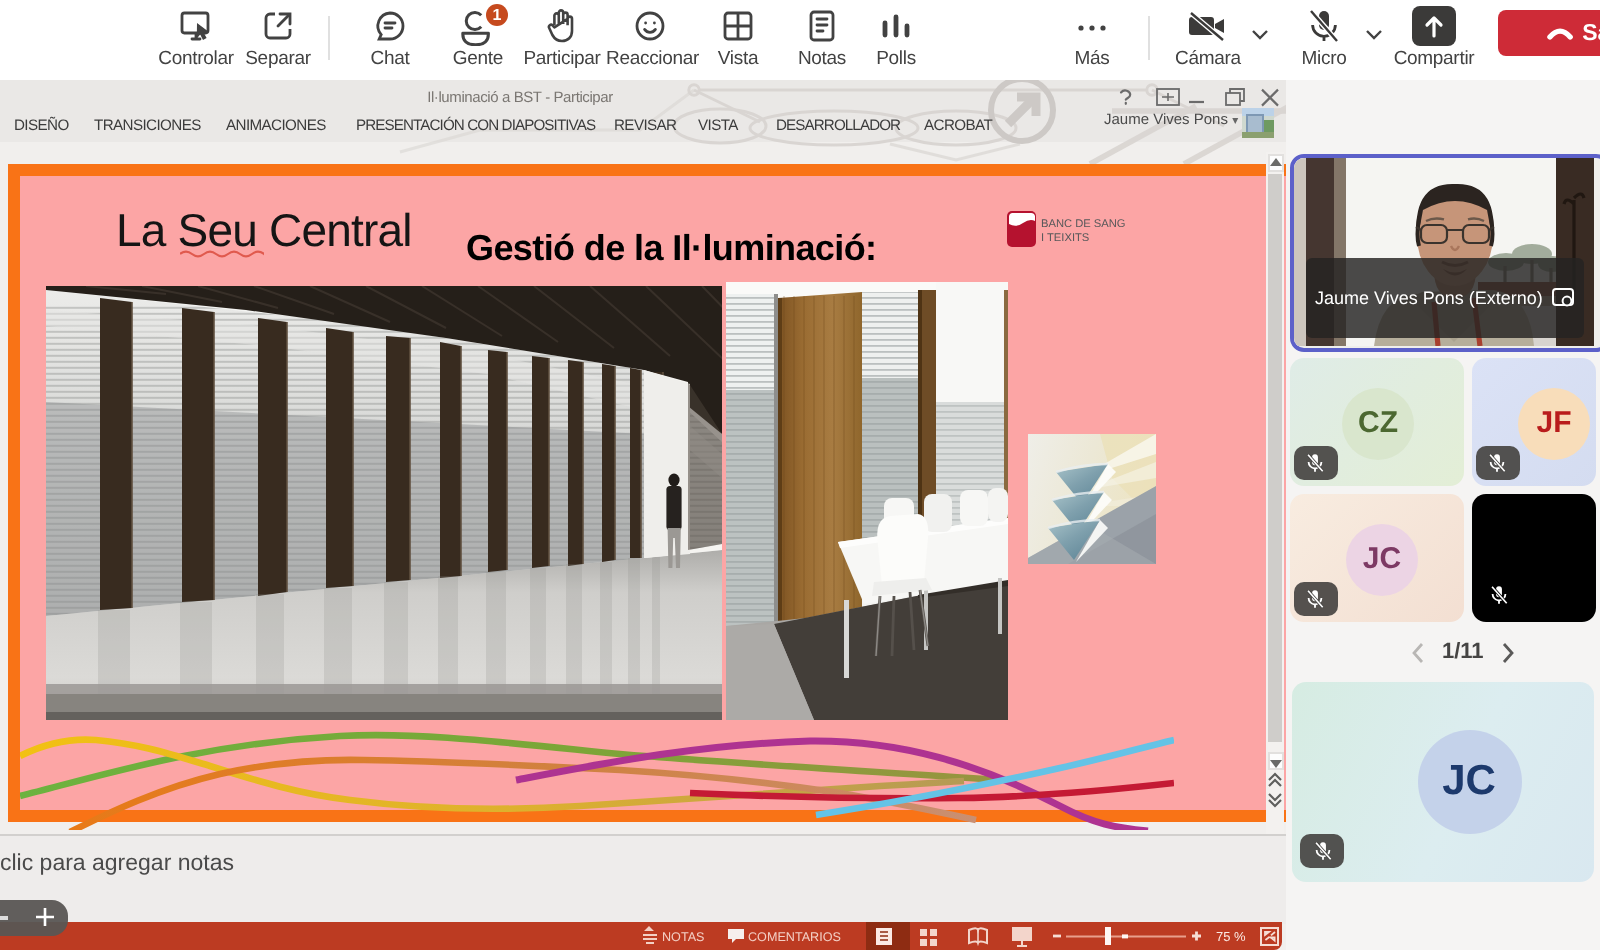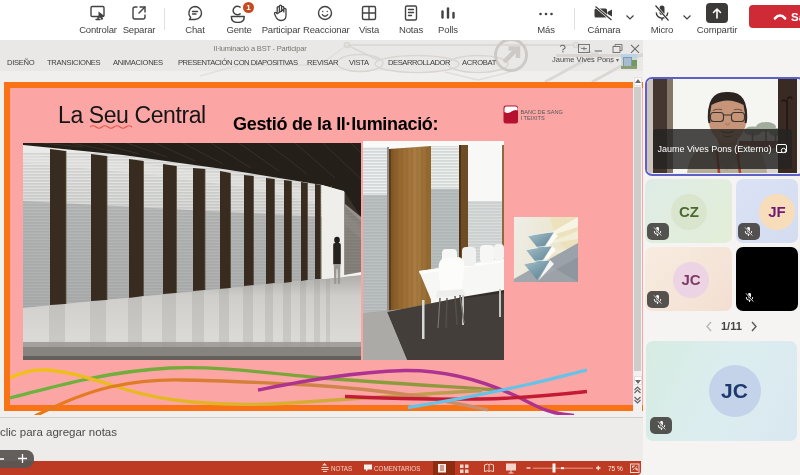--- a/index.html
+++ b/index.html
@@ -556,21 +556,21 @@
           <g fill="#fff">
             <rect x="4.4" y="1.2" width="3.2" height="6" rx="1.6"></rect>
             <path d="M3 5.5a3 3 0 0 0 6 0h1a4 4 0 0 1-3.5 3.9v1.4h-1v-1.4A4 4 0 0 1 2 5.5z"></path>
           </g>
           <path d="M2.2 1.5l8 9" stroke="#464442" stroke-width="1.8"></path>
           <path d="M2.2 1.5l8 9" stroke="#fff" stroke-width="0.9"></path>
         </svg>
       </div>
   </div>
   <div class="tile" style="left:93px;top:139px;width:62px;height:64px;border-radius:7px;background:linear-gradient(135deg,#dbe2f6,#d4dcf0);">
-    <div class="initial-circle" style="left:23px;top:14.5px;width:36px;height:36px;background:#f8ddba;color:#701a75;font-size:15px;">JF</div>
+    <div class="initial-circle" style="left:23px;top:14.5px;width:36px;height:36px;background:#f8ddba;color:#b91c1c;font-size:15px;">JF</div>
     <div class="mutebadge" style="left:1.5px;bottom:3.5px;">
         <svg width="11" height="11" viewBox="0 0 12 12">
           <g fill="#fff">
             <rect x="4.4" y="1.2" width="3.2" height="6" rx="1.6"></rect>
             <path d="M3 5.5a3 3 0 0 0 6 0h1a4 4 0 0 1-3.5 3.9v1.4h-1v-1.4A4 4 0 0 1 2 5.5z"></path>
           </g>
           <path d="M2.2 1.5l8 9" stroke="#464442" stroke-width="1.8"></path>
           <path d="M2.2 1.5l8 9" stroke="#fff" stroke-width="0.9"></path>
         </svg>
       </div>

